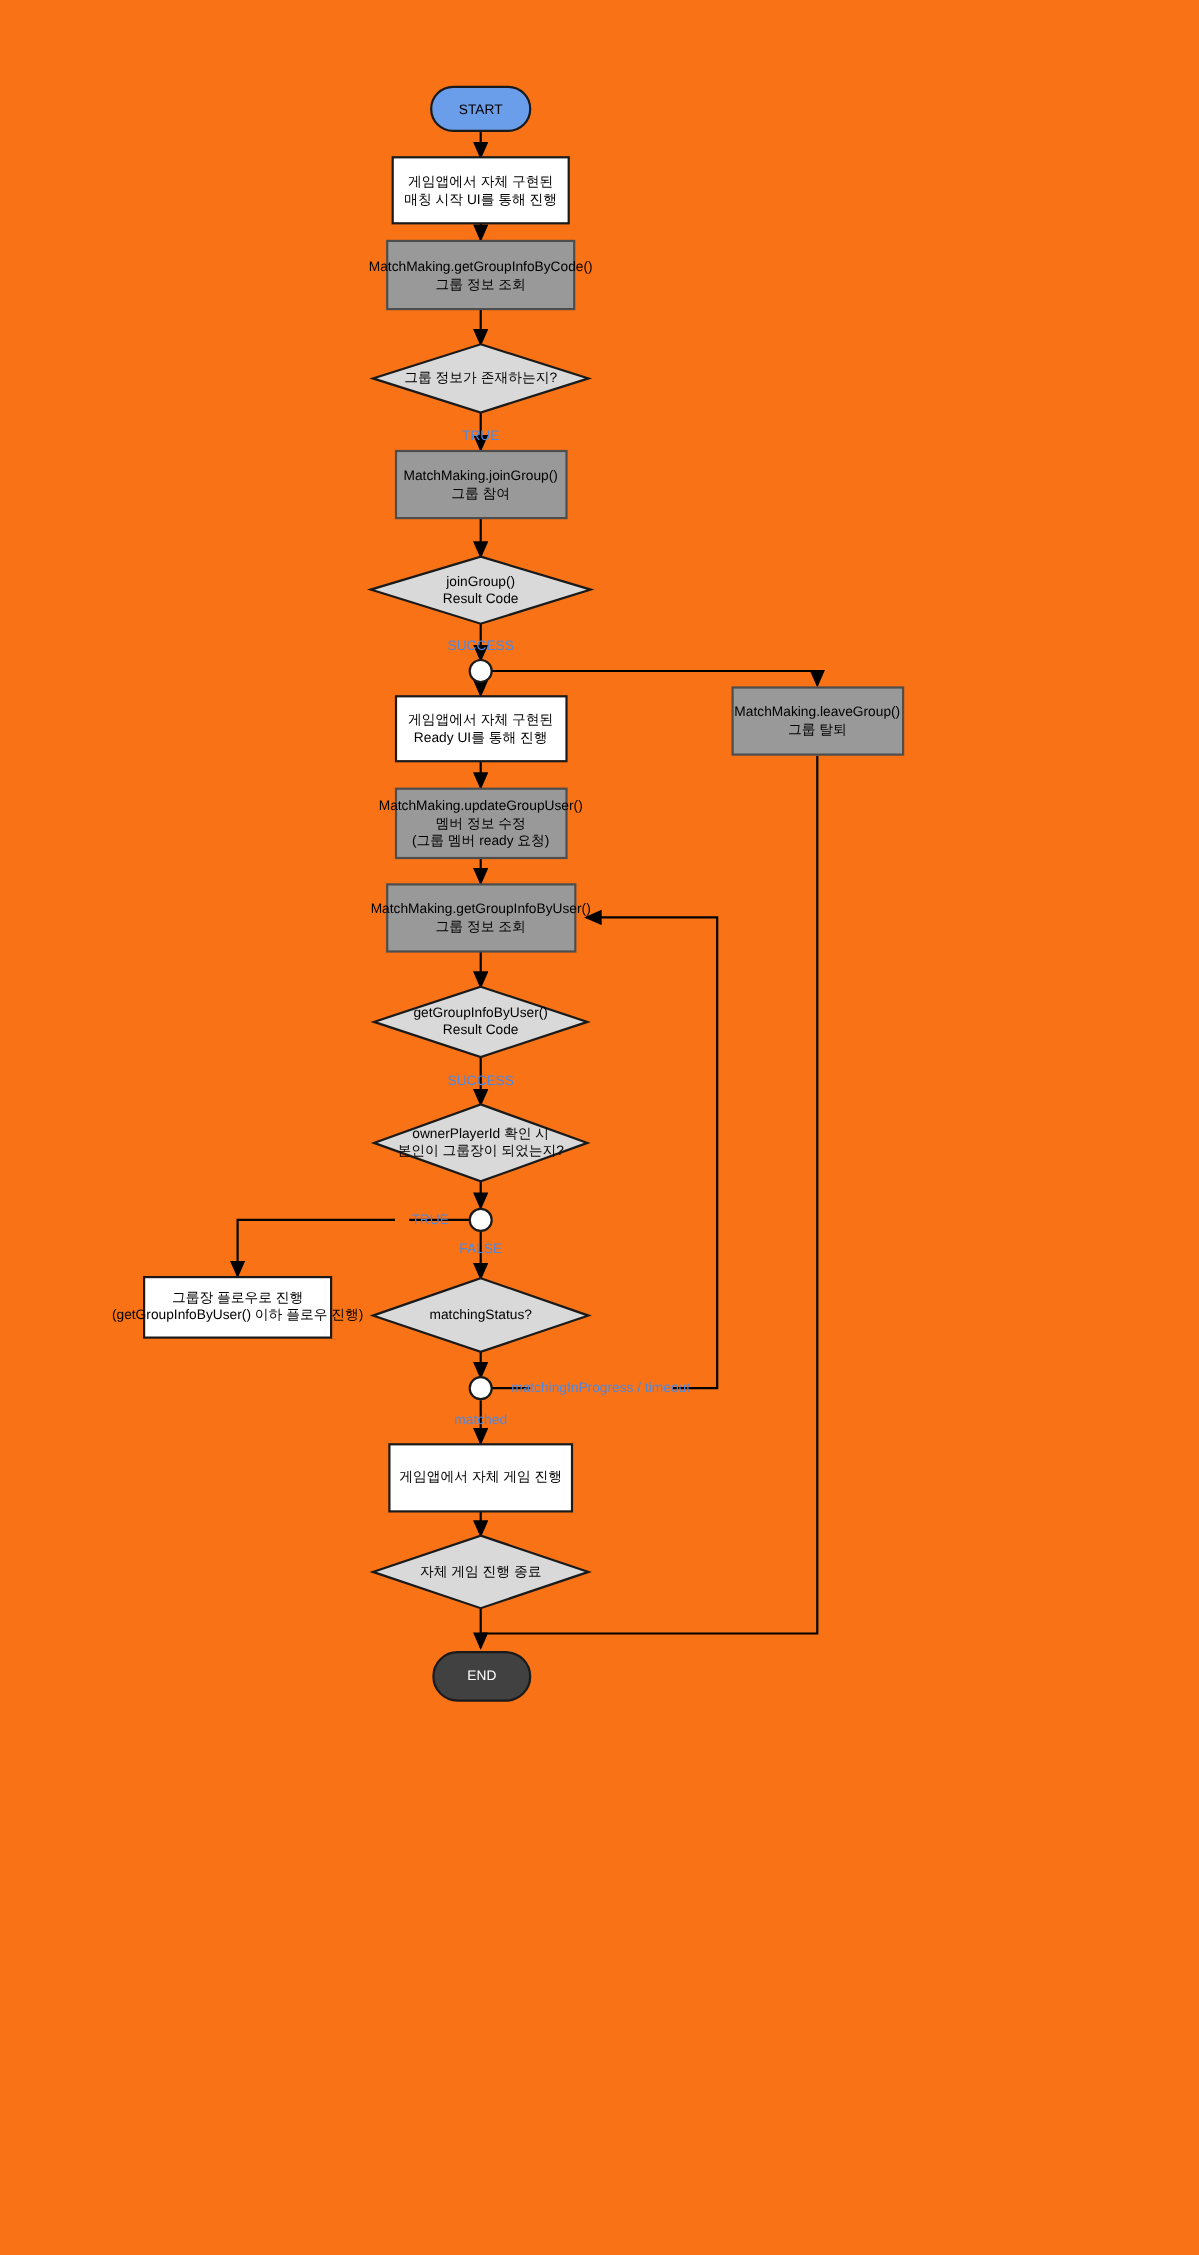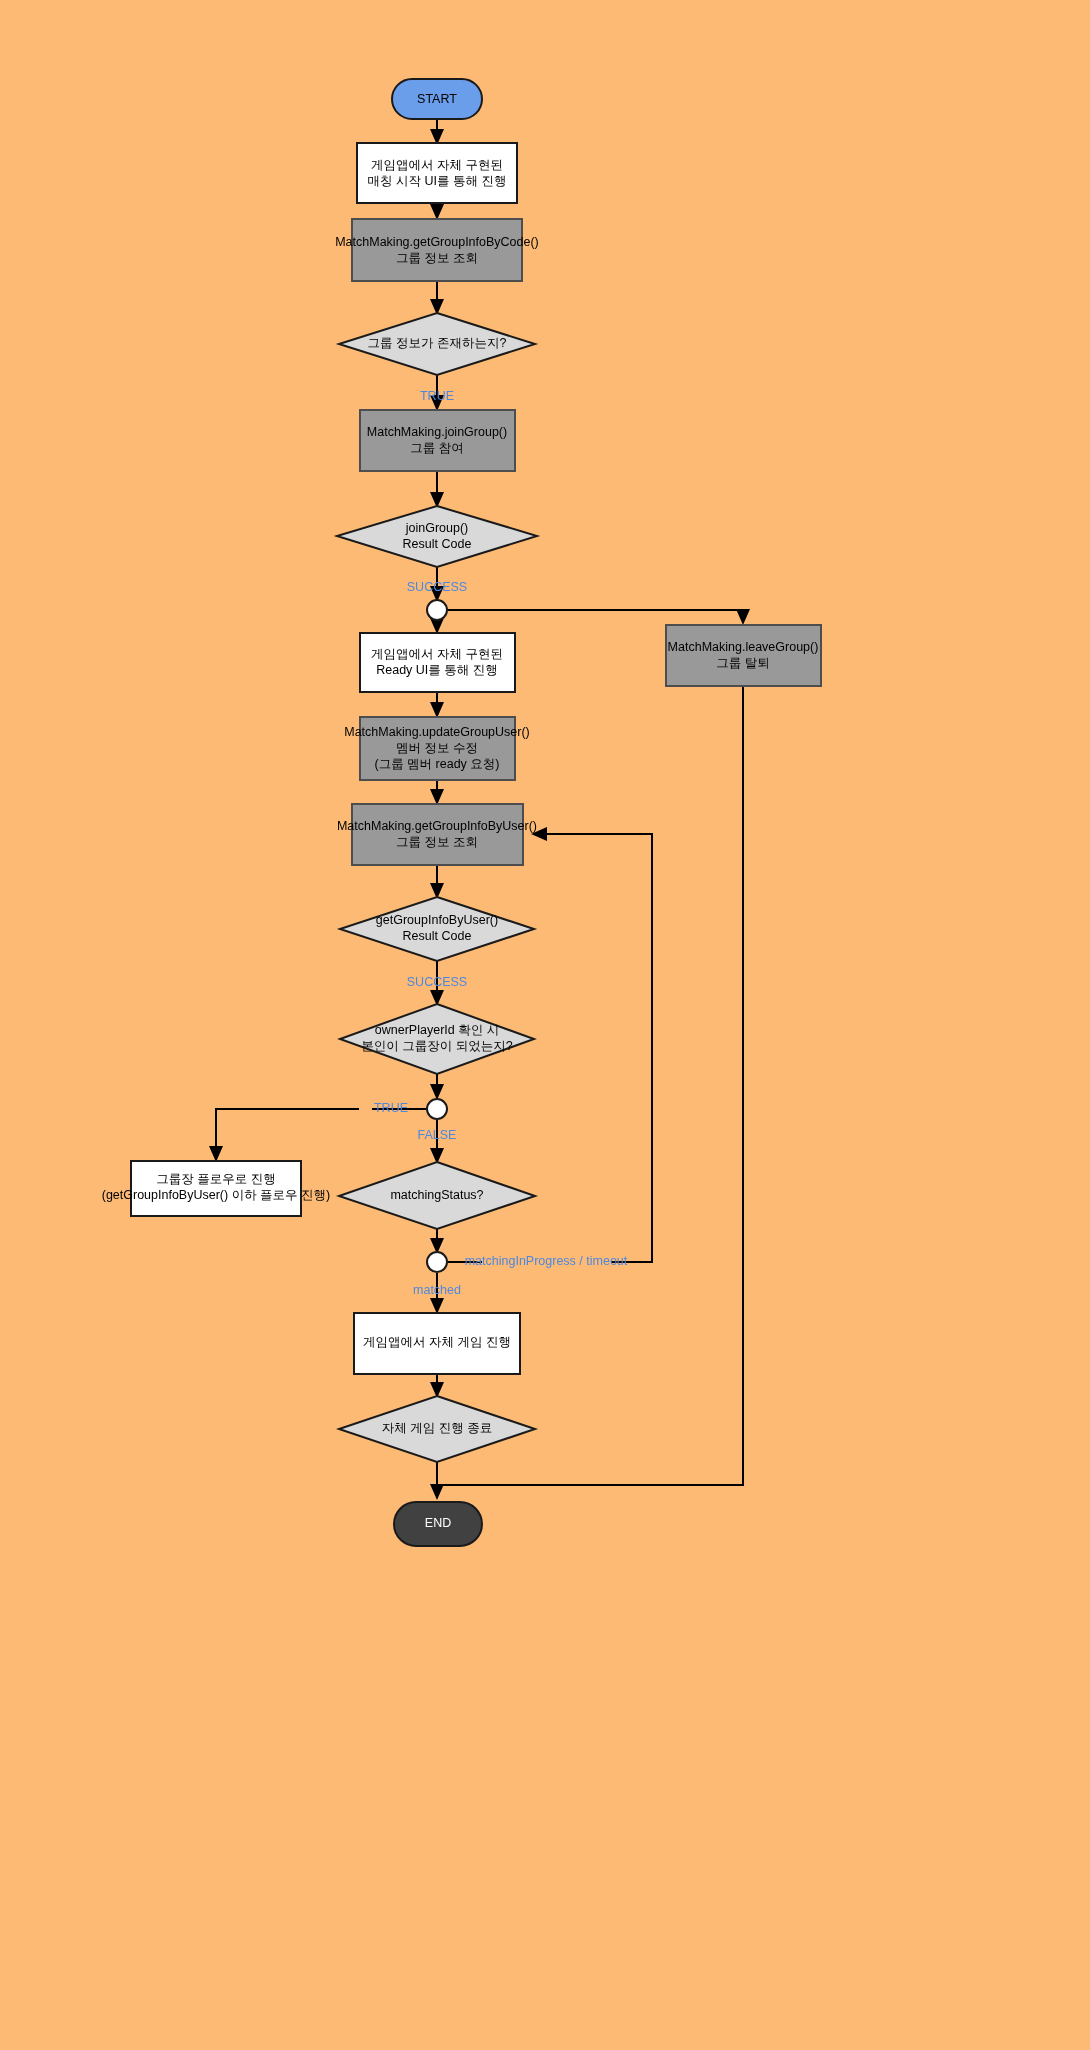--- a/index.html
+++ b/index.html
@@ -8,21 +8,21 @@
     padding: 0;
     background: #ffffff;
   }
   body {
     font-family: "Liberation Sans", "DejaVu Sans", sans-serif;
   }
   #canvas {
     position: relative;
     width: 1090px;
     height: 2050px;
-    background: #fdba74;
+    background: #f97316;
     overflow: hidden;
   }
   svg#flow {
     position: absolute;
     left: 0;
     top: 0;
     width: 1090px;
     height: 2050px;
   }
   .node-text {

